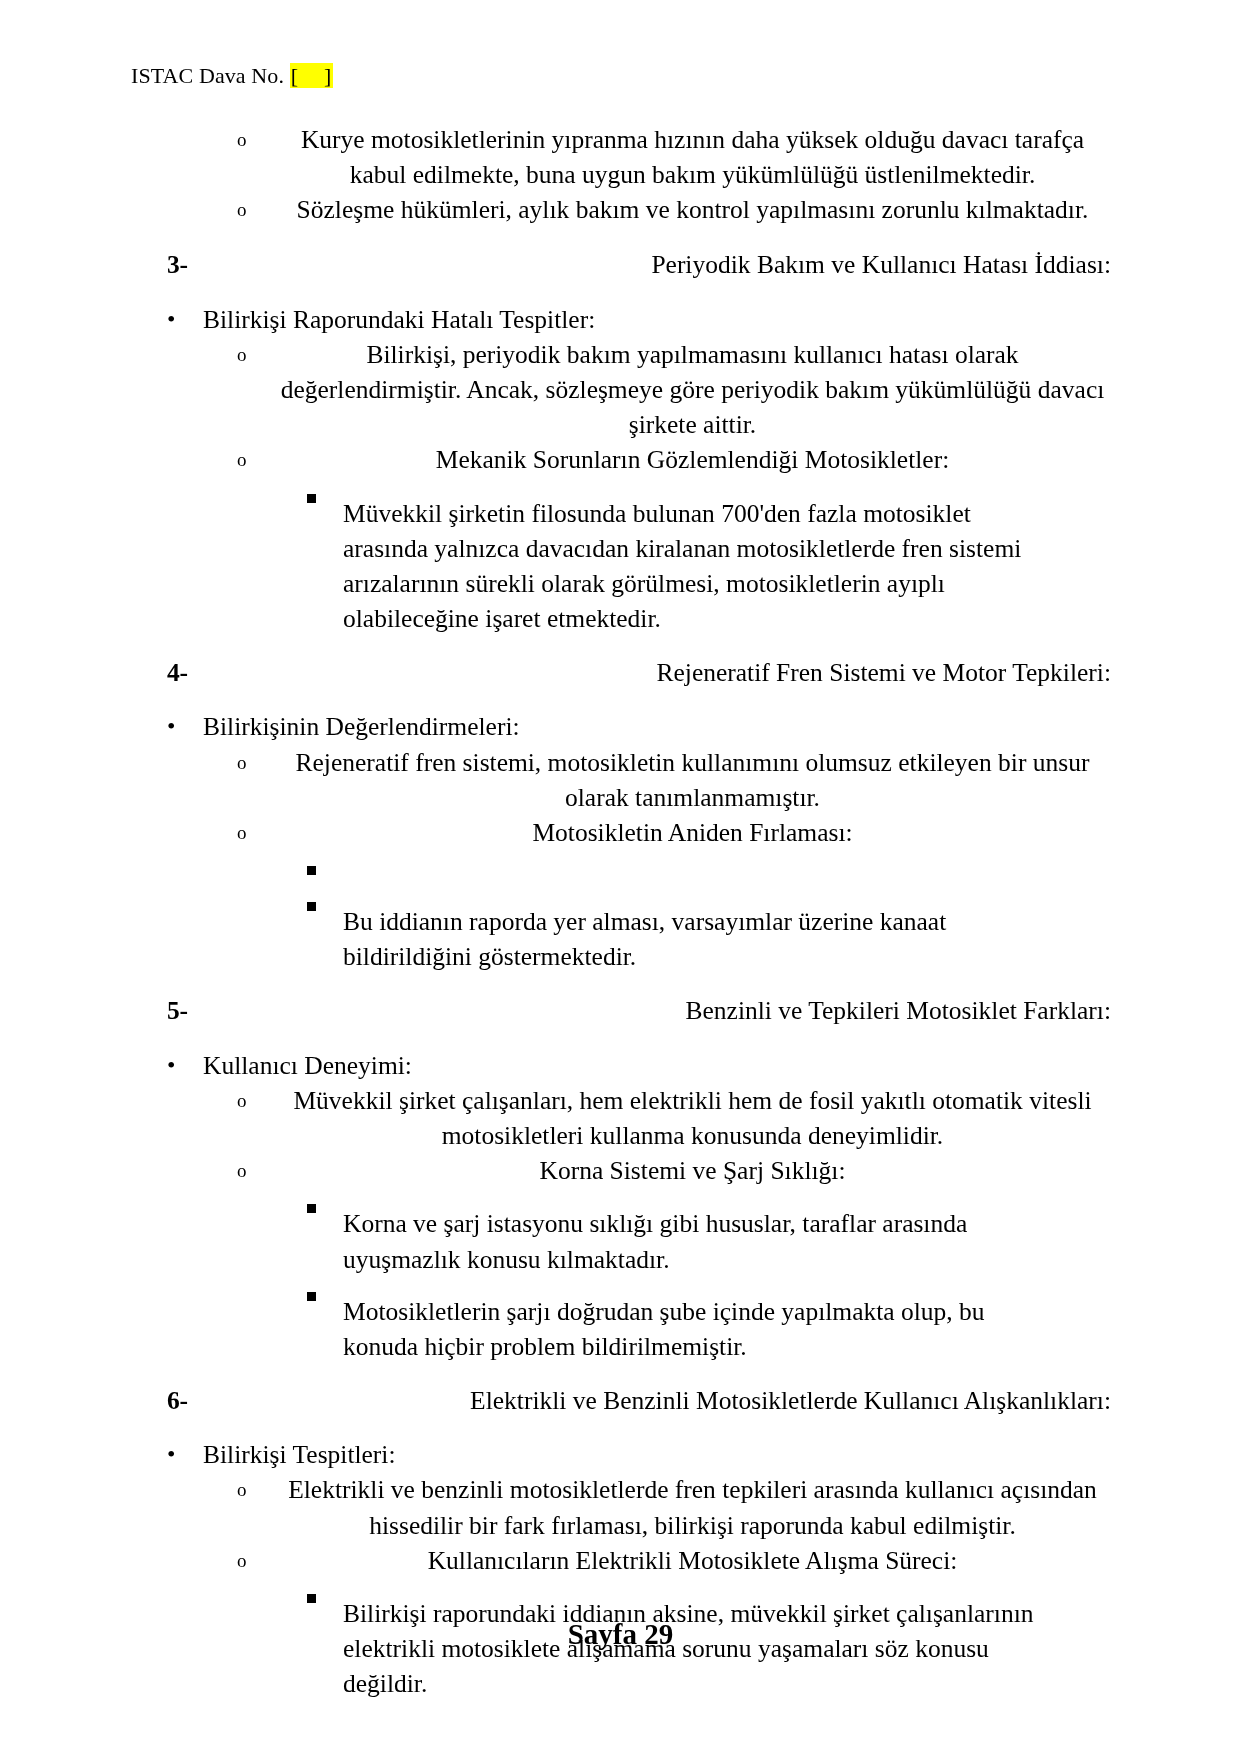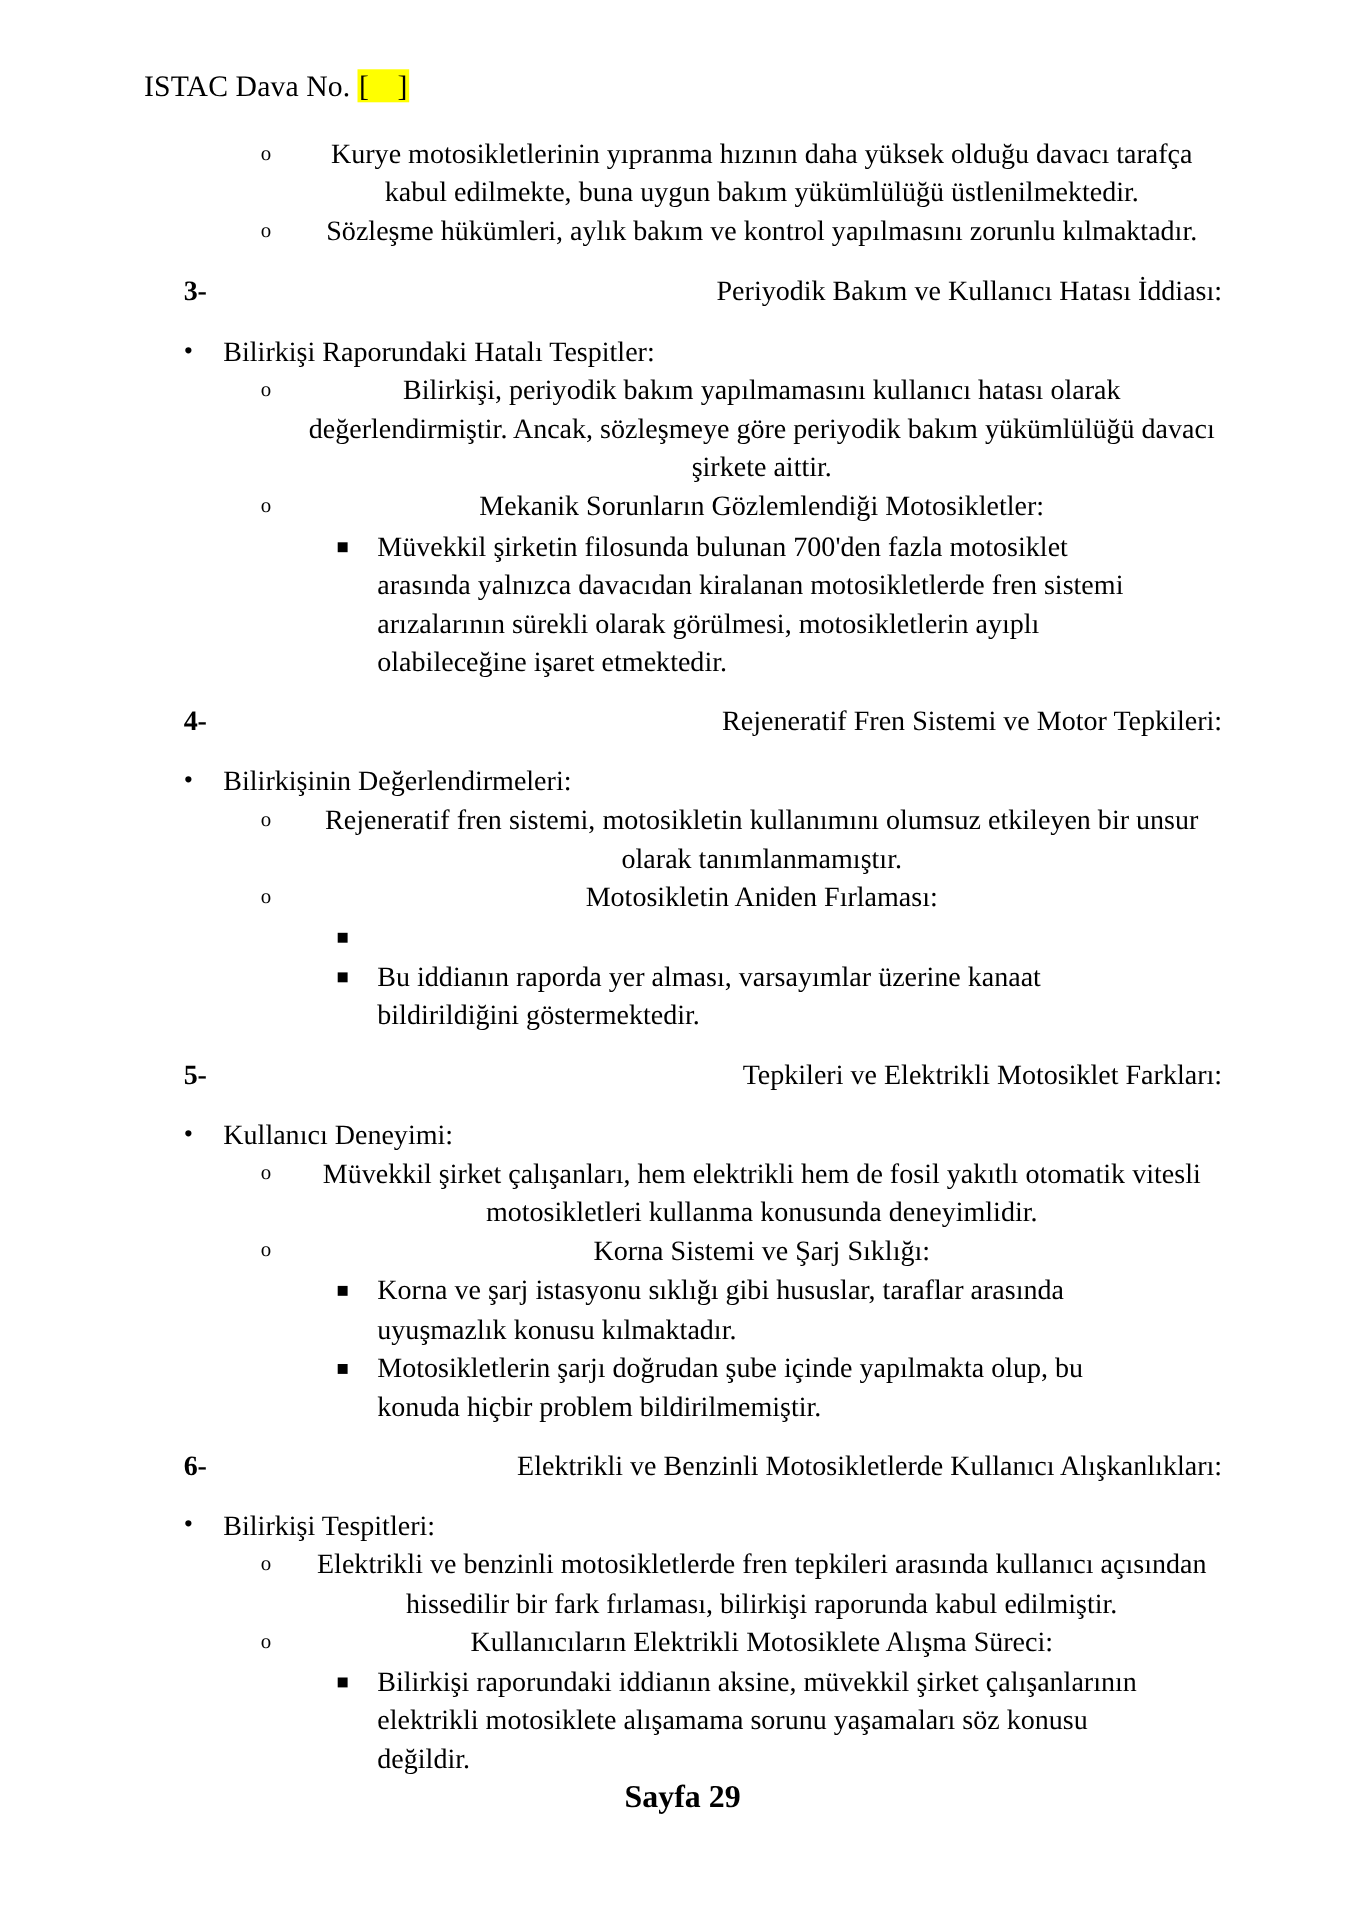--- a/index.html
+++ b/index.html
@@ -16,21 +16,21 @@
     color: #000000;
     box-sizing: border-box;
     overflow: hidden;
   }
 
   
   .doc-header {
     position: absolute;
     top: 62px;
     left: 131px;
-    font-size: 27px;
+    font-size: 22px;
     line-height: 1.25;
     letter-spacing: 0.1px;
     white-space: nowrap;
   }
   .doc-header .hl {
     background: #ffff00;
     padding: 0 1px;
   }
   .doc-header .hl .gap {
     display: inline-block;
@@ -104,20 +104,21 @@
   }
   .lvl-3 .marker {
     flex: 0 0 auto;
     width: 36px;
     font-size: 15px;
     line-height: 2.4;
   }
   .lvl-3 .txt {
     flex: 1 1 auto;
     max-width: 700px;
+    margin-top: 17px;
   }
 
   .sq {
     display: inline-block;
     width: 9px;
     height: 9px;
     background: #000;
     vertical-align: middle;
   }
 
@@ -190,21 +191,21 @@
       </div>
       <div class="blk lvl-3">
         <span class="marker"><span class="sq"></span></span>
       </div>
       <div class="blk lvl-3">
         <span class="marker"><span class="sq"></span></span>
         <span class="txt">Bu iddianın raporda yer alması, varsayımlar üzerine kanaat bildirildiğini göstermektedir.</span>
       </div>
       <div class="blk lvl-num">
         <span class="marker">5-</span>
-        <span class="txt">Tepkileri ve Elektrikli Motosiklet Farkları:</span>
+        <span class="txt">Benzinli ve Tepkileri Motosiklet Farkları:</span>
       </div>
       <div class="blk lvl-1">
         <span class="marker">•</span>
         <span class="txt">Kullanıcı Deneyimi:</span>
       </div>
       <div class="blk lvl-2">
         <span class="marker">o</span>
         <span class="txt">Müvekkil şirket çalışanları, hem elektrikli hem de fosil yakıtlı otomatik vitesli motosikletleri kullanma konusunda deneyimlidir.</span>
       </div>
       <div class="blk lvl-2">

